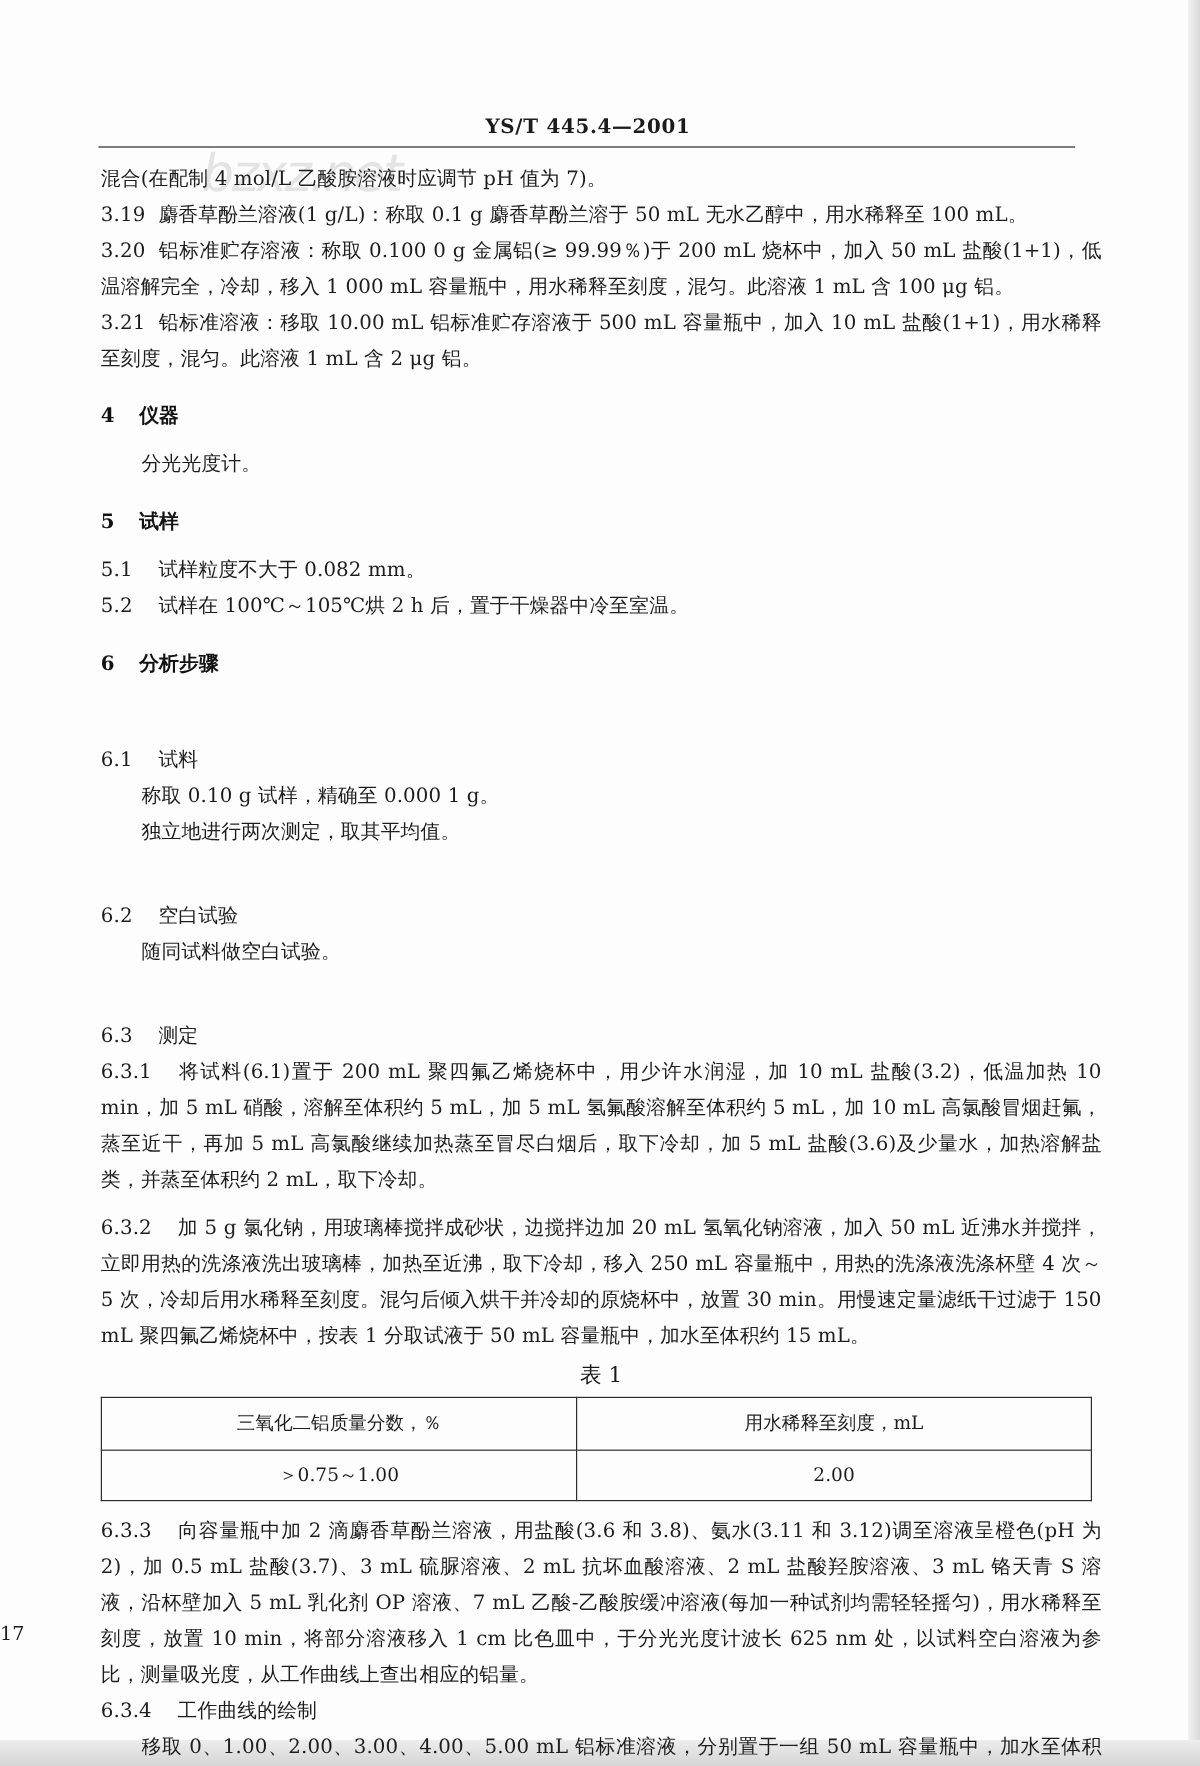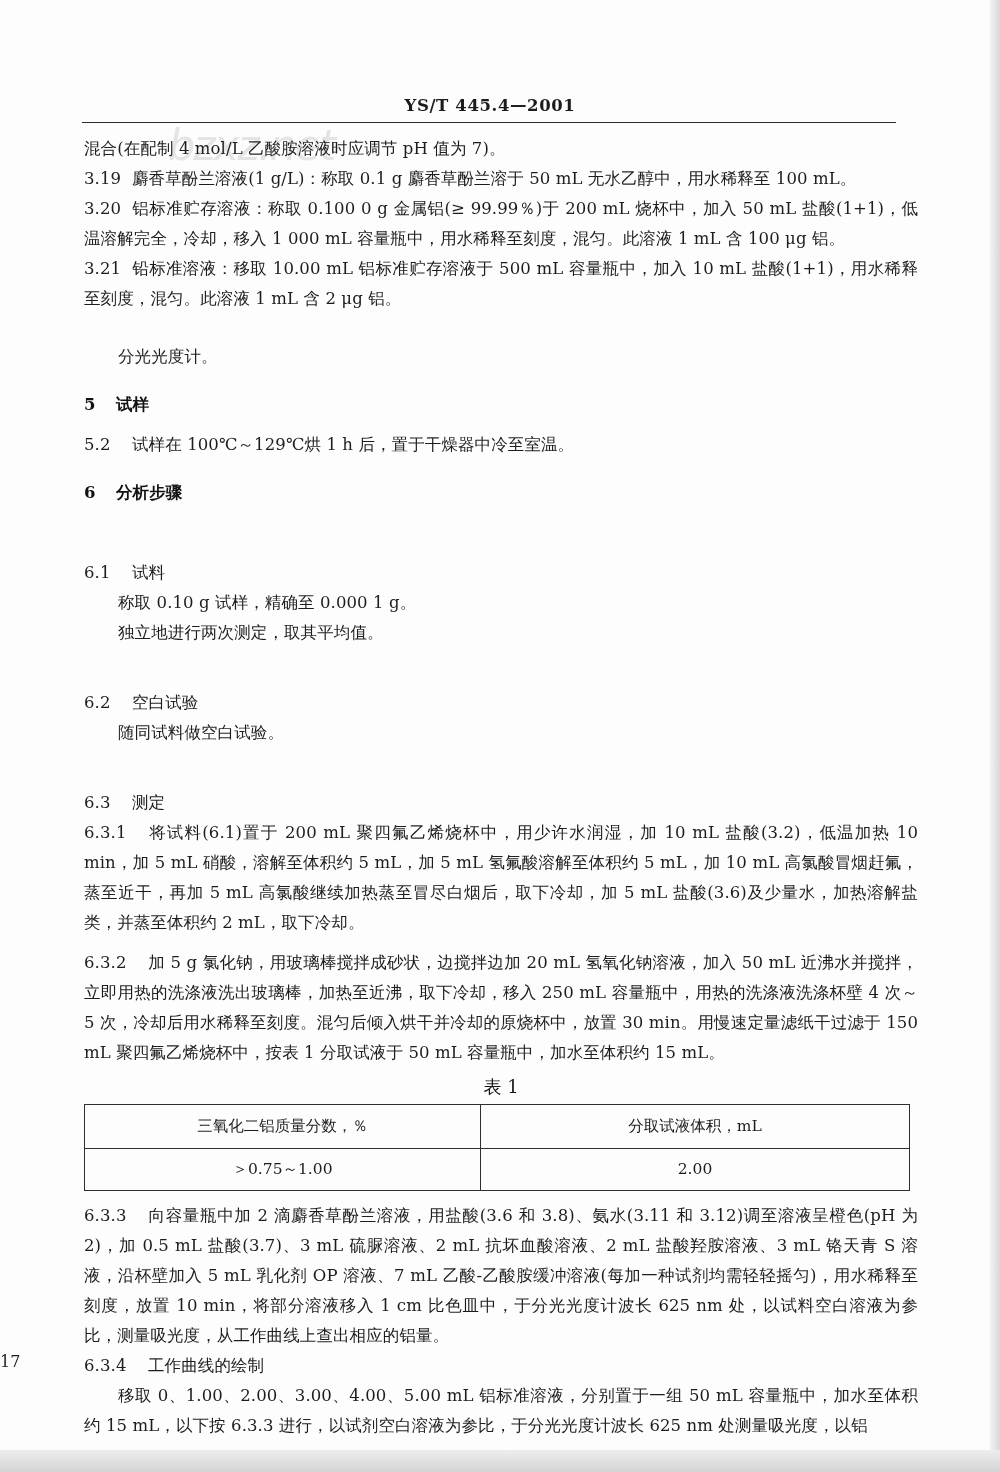--- a/index.html
+++ b/index.html
@@ -208,28 +208,30 @@
     <p class="para">混合(在配制 4 mol/L 乙酸胺溶液时应调节 pH 值为 7)。</p>
 
     <p class="clause"><span class="num">3.19</span><span>麝香草酚兰溶液(1 g/L)：称取 0.1 g 麝香草酚兰溶于 50 mL 无水乙醇中，用水稀释至 100 mL。</span></p>
 
     <p class="clause"><span class="num">3.20</span><span>铝标准贮存溶液：称取 0.100 0 g 金属铝(≥ 99.99％)于 200 mL 烧杯中，加入 50 mL 盐酸(1+1)，低温溶解完全，冷却，移入 1 000 mL 容量瓶中，用水稀释至刻度，混匀。此溶液 1 mL 含 100 μg 铝。</span></p>
 
     <p class="clause"><span class="num">3.21</span><span>铅标准溶液：移取 10.00 mL 铝标准贮存溶液于 500 mL 容量瓶中，加入 10 mL 盐酸(1+1)，用水稀释至刻度，混匀。此溶液 1 mL 含 2 μg 铝。</span></p>
 
     <div class="gap-md"></div>
 
+    <p class="heading"><span class="num">4</span><span>仪器</span></p>
     <div class="gap-sm"></div>
     <p class="para indent-first">分光光度计。</p>
 
     <div class="gap-md"></div>
 
     <p class="heading"><span class="num">5</span><span>试样</span></p>
     <div class="gap-sm"></div>
-    <p class="clause"><span class="num">5.2</span><span>试样在 100℃～129℃烘 1 h 后，置于干燥器中冷至室温。</span></p>
+    <p class="clause"><span class="num">5.1</span><span>试样粒度不大于 0.082 mm。</span></p>
+    <p class="clause"><span class="num">5.2</span><span>试样在 100℃～105℃烘 2 h 后，置于干燥器中冷至室温。</span></p>
 
     <div class="gap-md"></div>
 
     <p class="heading"><span class="num">6</span><span>分析步骤</span></p>
     <div class="gap-sm"></div>
 
     <p class="subheading"><span class="num">6.1</span><span>试料</span></p>
     <p class="para indent1">称取 0.10 g 试样，精确至 0.000 1 g。</p>
     <p class="para indent1">独立地进行两次测定，取其平均值。</p>
 
@@ -242,21 +244,21 @@
 
     <div class="gap-sm"></div>
 
     <p class="clause"><span class="num wide">6.3.2</span><span>加 5 g 氯化钠，用玻璃棒搅拌成砂状，边搅拌边加 20 mL 氢氧化钠溶液，加入 50 mL 近沸水并搅拌，立即用热的洗涤液洗出玻璃棒，加热至近沸，取下冷却，移入 250 mL 容量瓶中，用热的洗涤液洗涤杯壁 4 次～5 次，冷却后用水稀释至刻度。混匀后倾入烘干并冷却的原烧杯中，放置 30 min。用慢速定量滤纸干过滤于 150 mL 聚四氟乙烯烧杯中，按表 1 分取试液于 50 mL 容量瓶中，加水至体积约 15 mL。</span></p>
 
     <div class="table-caption">表 1</div>
     <table class="data-table">
       <thead>
         <tr>
           <th class="col-a">三氧化二铝质量分数，％</th>
-          <th class="col-b">分取试液体积，mL</th>
+          <th class="col-b">用水稀释至刻度，mL</th>
         </tr>
       </thead>
       <tbody>
         <tr>
           <td>＞0.75～1.00</td>
           <td>2.00</td>
         </tr>
       </tbody>
     </table>
 

